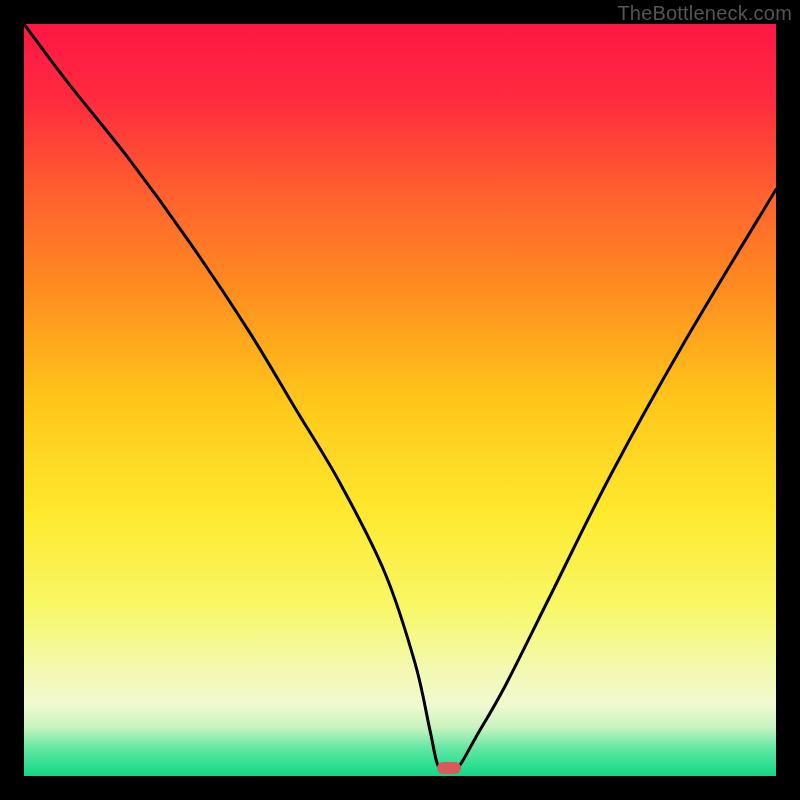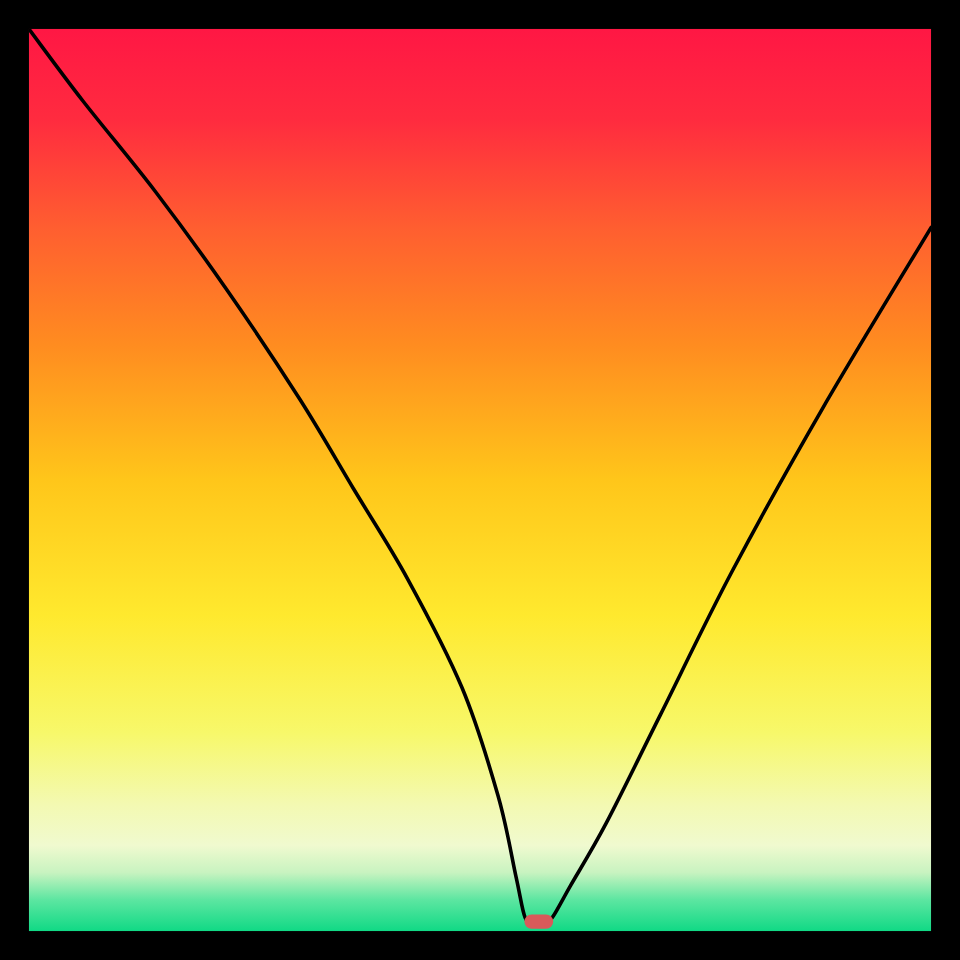--- a/index.html
+++ b/index.html
@@ -63,13 +63,14 @@
 <body>
 
 <div class="frame">
   <div class="plot">
     <div class="gradient" id="grad" style="background: linear-gradient(rgb(255, 23, 68) 0%, rgb(255, 43, 63) 10%, rgb(255, 94, 48) 22%, rgb(255, 140, 32) 35%, rgb(255, 198, 26) 50%, rgb(255, 233, 46) 65%, rgb(247, 248, 106) 78%, rgb(243, 249, 178) 86%, rgb(240, 250, 207) 90.5%, rgb(200, 243, 192) 93.5%, rgb(93, 230, 161) 96.5%, rgb(16, 217, 133) 100%);"></div>
     <svg class="curve-svg" id="curve" viewBox="0 0 752 752" preserveAspectRatio="none">
         <path d="M 0.00 0.00 C 7.52 10.03, 27.57 37.60, 45.12 60.16 C 62.67 82.72, 85.23 109.04, 105.28 135.36 C 125.33 161.68, 145.39 189.25, 165.44 218.08 C 185.49 246.91, 208.05 280.75, 225.60 308.32 C 243.15 335.89, 255.68 358.45, 270.72 383.52 C 285.76 408.59, 300.80 431.15, 315.84 458.72 C 330.88 486.29, 348.43 518.88, 360.96 548.96 C 373.49 579.04, 383.52 612.88, 391.04 639.20 C 398.56 665.52, 402.32 689.96, 406.08 706.88 C 409.84 723.80, 411.09 734.45, 413.60 740.72 C 416.11 746.99, 418.61 743.85, 421.12 744.48 C 423.63 745.11, 426.13 745.11, 428.64 744.48 C 431.15 743.85, 432.40 745.73, 436.16 740.72 C 439.92 735.71, 443.68 727.56, 451.20 714.40 C 458.72 701.24, 468.75 685.57, 481.28 661.76 C 493.81 637.95, 508.85 606.61, 526.40 571.52 C 543.95 536.43, 564.00 493.81, 586.56 451.20 C 609.12 408.59, 634.19 363.47, 661.76 315.84 C 689.33 268.21, 736.96 190.51, 752.00 165.44" fill="none" stroke="#000" stroke-width="3" stroke-linecap="round" stroke-linejoin="round"></path>
       </svg>
     <div class="marker" id="marker" style="left: 424.88px; top: 744.48px; background: rgb(216, 90, 90);"></div>
   </div>
+  <div class="watermark">TheBottleneck.com</div>
 </div>
 
 </body></html>

